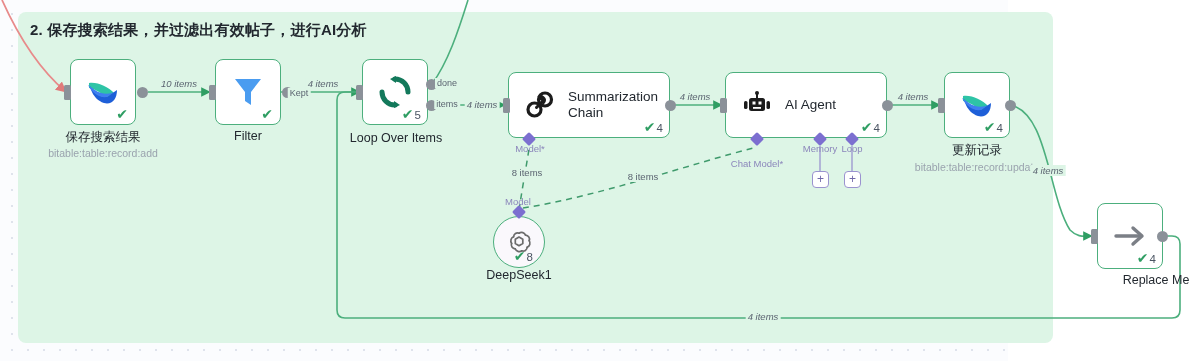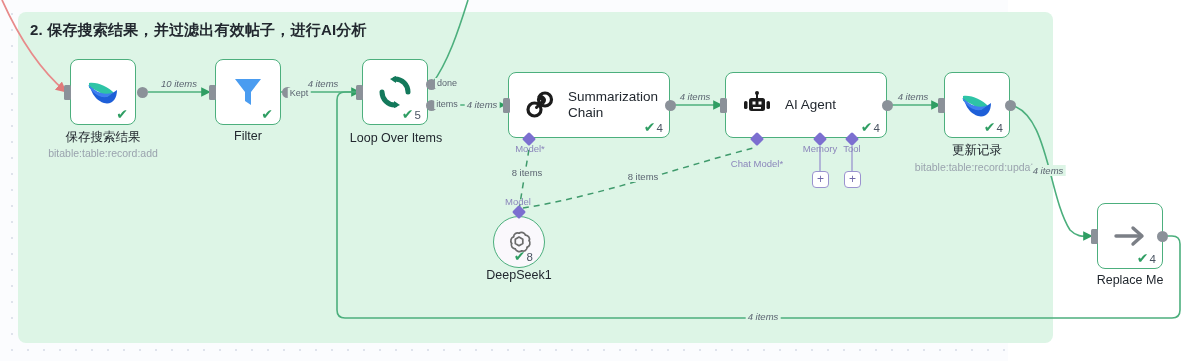--- a/index.html
+++ b/index.html
@@ -286,21 +286,21 @@
       <span class="cnt">4</span>
     </span>
   </div>
   <div class="in-port" style="left:720px; top:98px;"></div>
   <div class="out-port" style="left:882px; top:100px;"></div>
   <div class="diamond" style="left:752px; top:134px;"></div>
   <div class="port-label" style="left:757px; top:143px;margin-top:15px;">Chat Model*</div>
   <div class="diamond" style="left:815px; top:134px;"></div>
   <div class="port-label" style="left:820px; top:143px;">Memory</div>
   <div class="diamond" style="left:847px; top:134px;"></div>
-  <div class="port-label" style="left:852px; top:143px;">Tool</div>
+  <div class="port-label" style="left:852px; top:143px;">Loop</div>
   <div class="plus-btn" style="left:812px; top:171px;">+</div>
   <div class="plus-btn" style="left:844px; top:171px;">+</div>
   <div class="wire-label plain" style="left:643px; top:171px;">8 items</div>
   <div class="wire-label" style="left:913px; top:91px;">4 items</div>
 
   <div class="node sq" style="left:944px; top:72px;">
     <span>
       <svg class="icon-svg" width="34" height="30" viewBox="0 0 34 30">
         <path d="M3 6 C12 5 21 9 29 17 L23 23 C16 16 9 12 3 11 Z" fill="#2ec4a6"></path>
         <path d="M4 9 C4 9 6 22 18 26 C26 28 31 22 31 13 L21 20 C14 20 7 15 4 9 Z" fill="#1e5fd8"></path>
@@ -350,17 +350,17 @@
         <path d="M20 5 L29 13 L20 21" fill="none" stroke="#7b7f86" stroke-width="3.4" stroke-linecap="round" stroke-linejoin="round"></path>
       </svg>
     </span>
     <span class="check">
       <span class="tick">✔</span>
       <span class="cnt">4</span>
     </span>
   </div>
   <div class="in-port" style="left:1091px; top:229px;"></div>
   <div class="out-port" style="left:1157px; top:231px;"></div>
-  <div class="caption" style="left:1130px; top:273px;">Replace Me</div>
+  <div class="caption" style="left:1156px; top:273px;">Replace Me</div>
 
   <div class="wire-label" style="left:763px; top:311px;">4 items</div>
 
 </div>
 
 </body></html>

